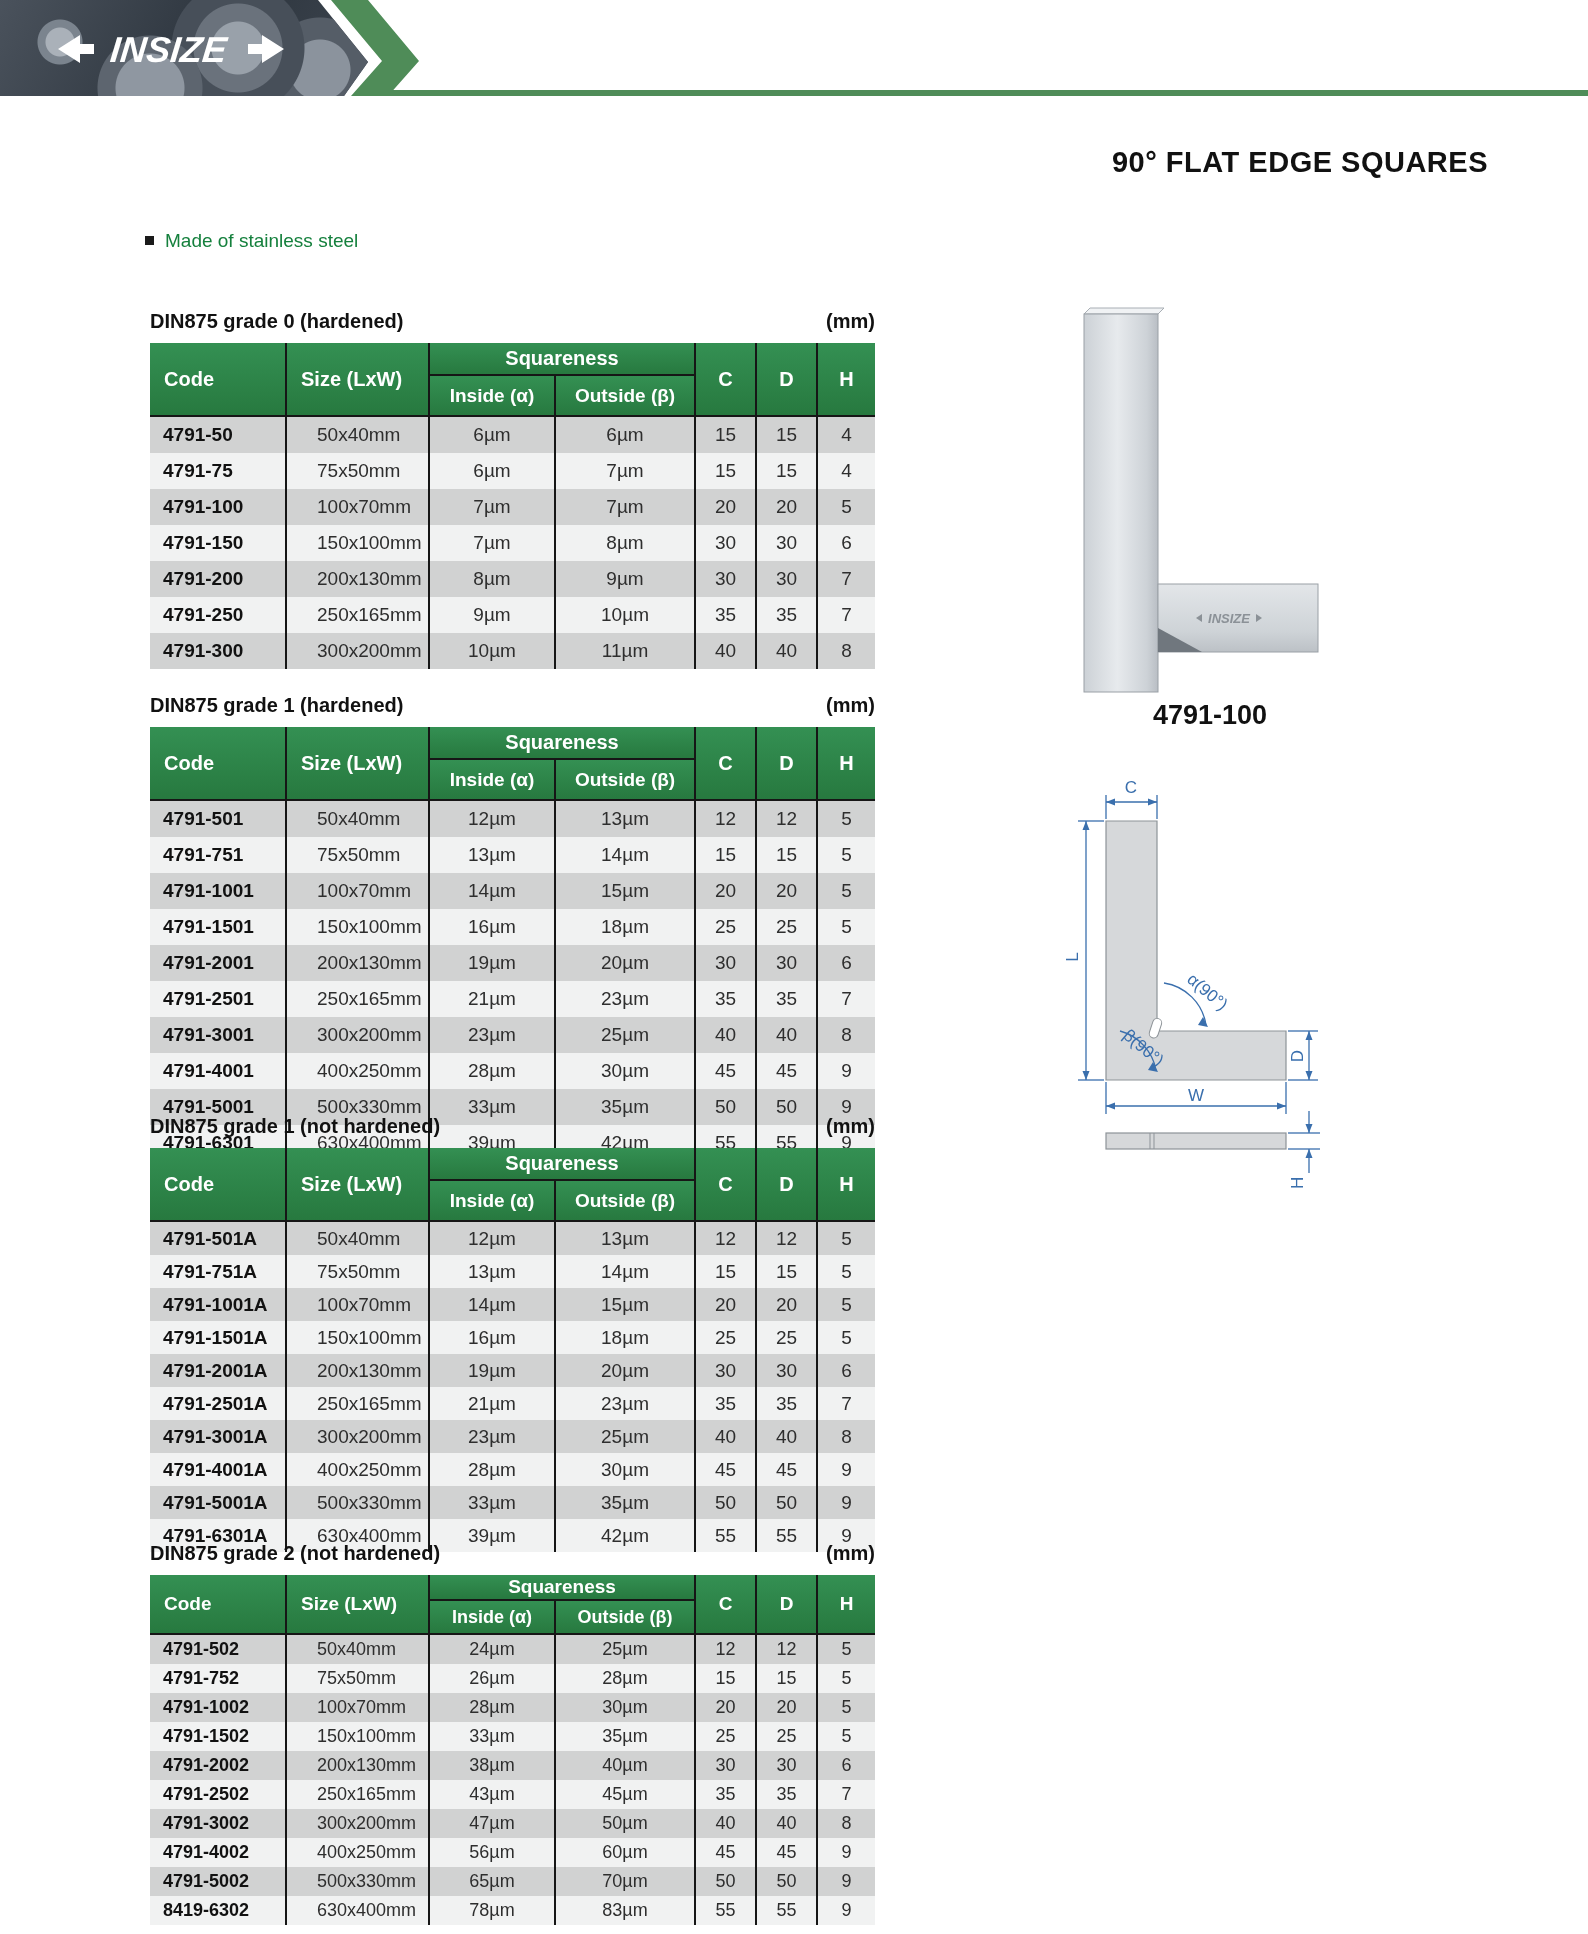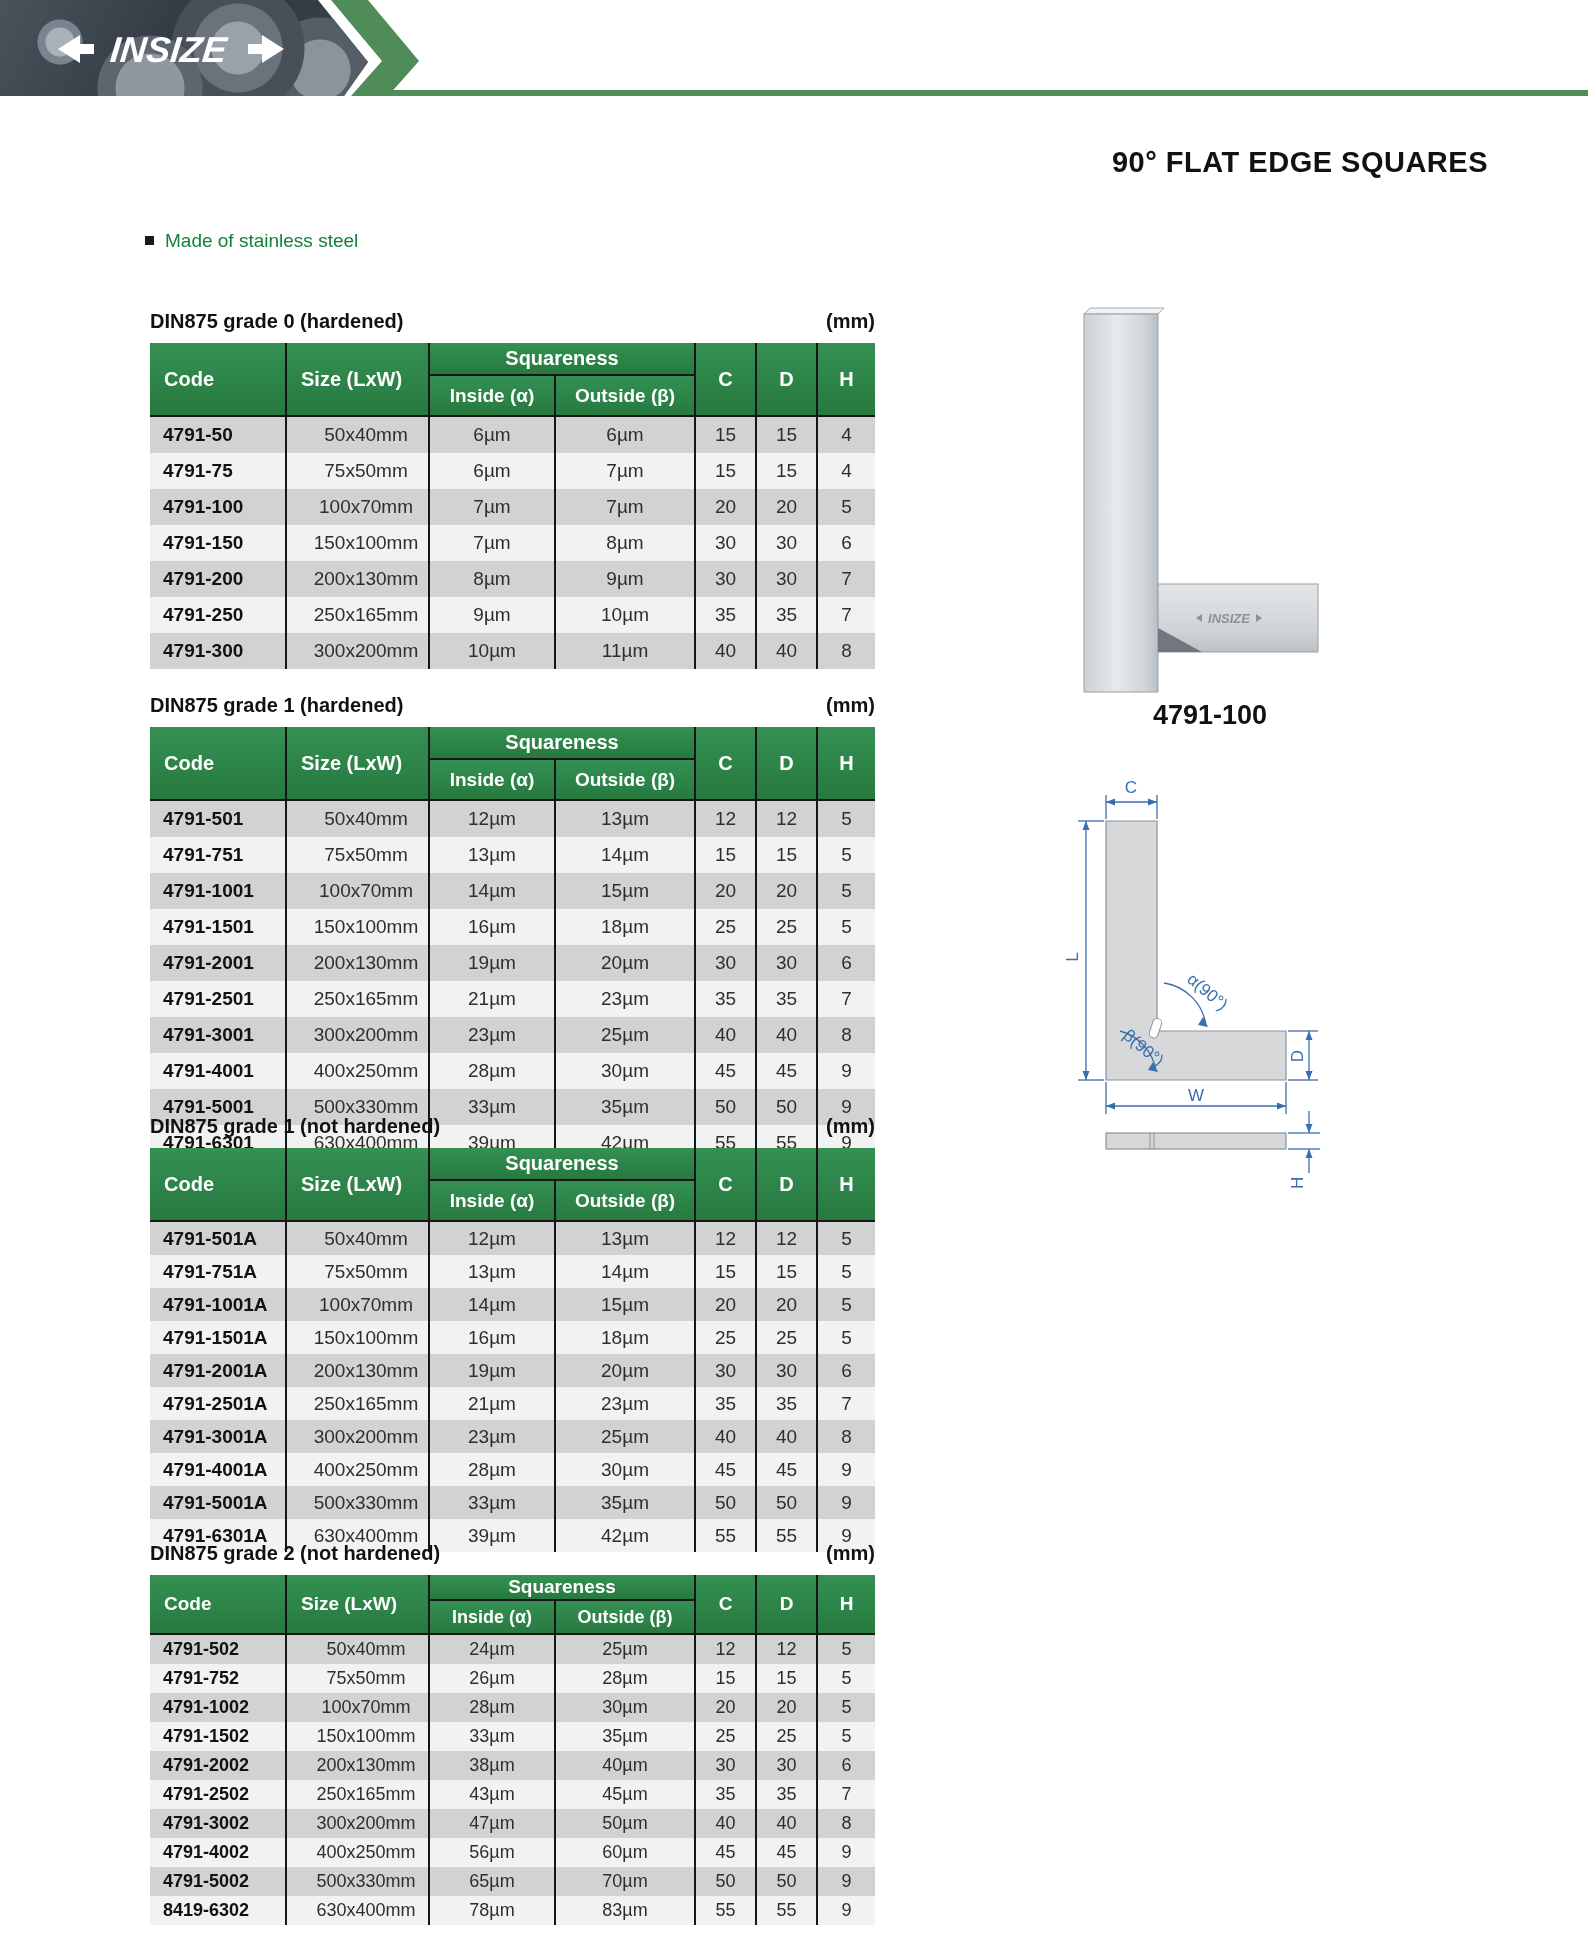--- a/index.html
+++ b/index.html
@@ -37,21 +37,21 @@
            font-weight:bold;border-right:2px solid #161616;border-bottom:2px solid #161616;
            text-align:center;vertical-align:middle;padding:0;}
   .spec th.th-code,.spec th.th-size{text-align:left;padding-left:14px;}
   .spec th.last{border-right:none;}
   .spec td{border-right:2px solid #161616;font-size:19px;color:#2e2e2e;
            text-align:center;vertical-align:middle;padding:0;}
   .spec td:last-child{border-right:none;}
   .spec tbody tr:nth-child(odd){background:#d1d2d2;}
   .spec tbody tr:nth-child(even){background:#f1f2f2;}
   .spec td.c0{font-weight:bold;color:#111;text-align:left;padding-left:13px;}
-  .spec td.c1{text-align:center;padding-left:17px;}
+  .spec td.c1{text-align:left;padding-left:30px;}
   .spec thead tr:first-child th{height:31px;font-size:20px;}
   .spec .th-sub{height:39px;font-size:19px;}
   .t-a td,.t-b td{height:36px;}
   .t-c td{height:33px;}
   .t-d td{height:29px;font-size:18px;}
   .t-d thead tr:first-child th{height:24px;font-size:19px;}
   .t-d .th-sub{height:32px;font-size:18px;}
 
   
   .product-caption{position:absolute;left:1050px;top:700px;width:320px;text-align:center;

